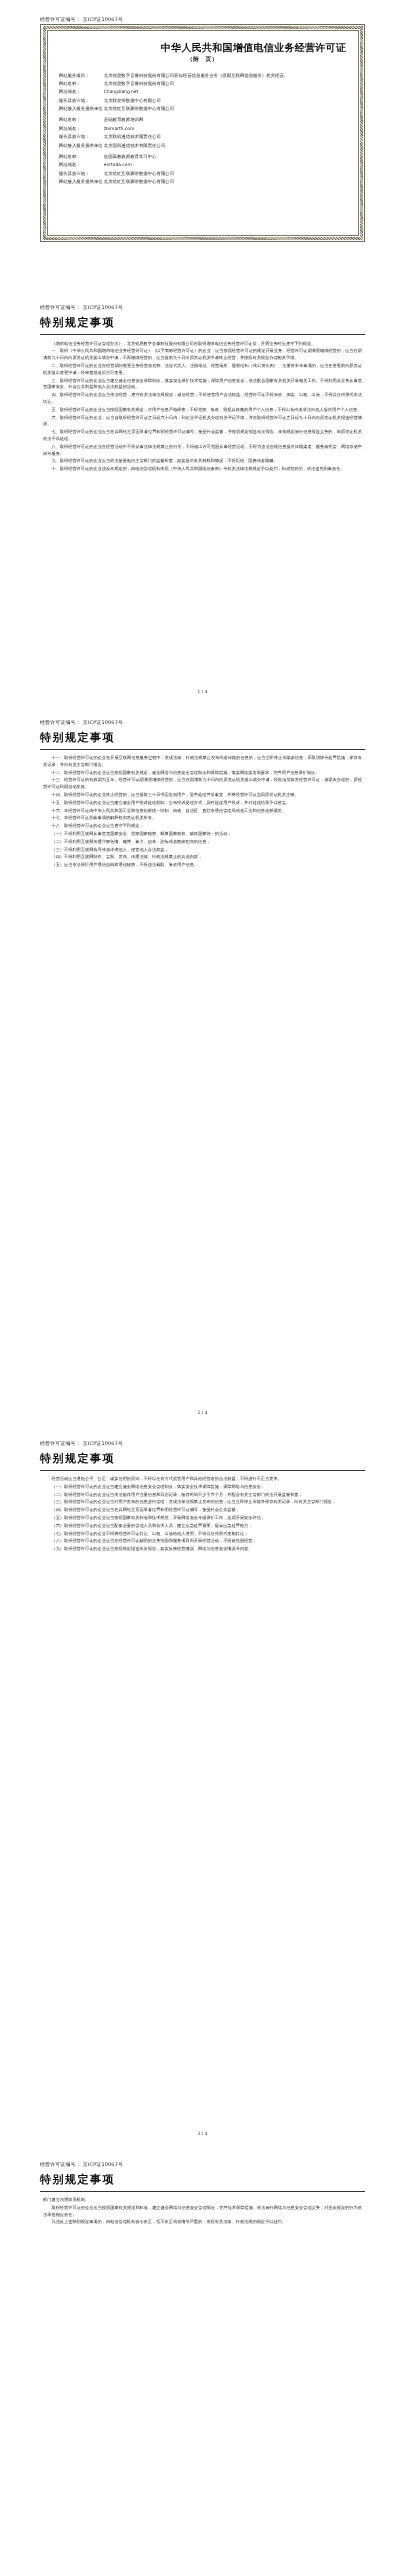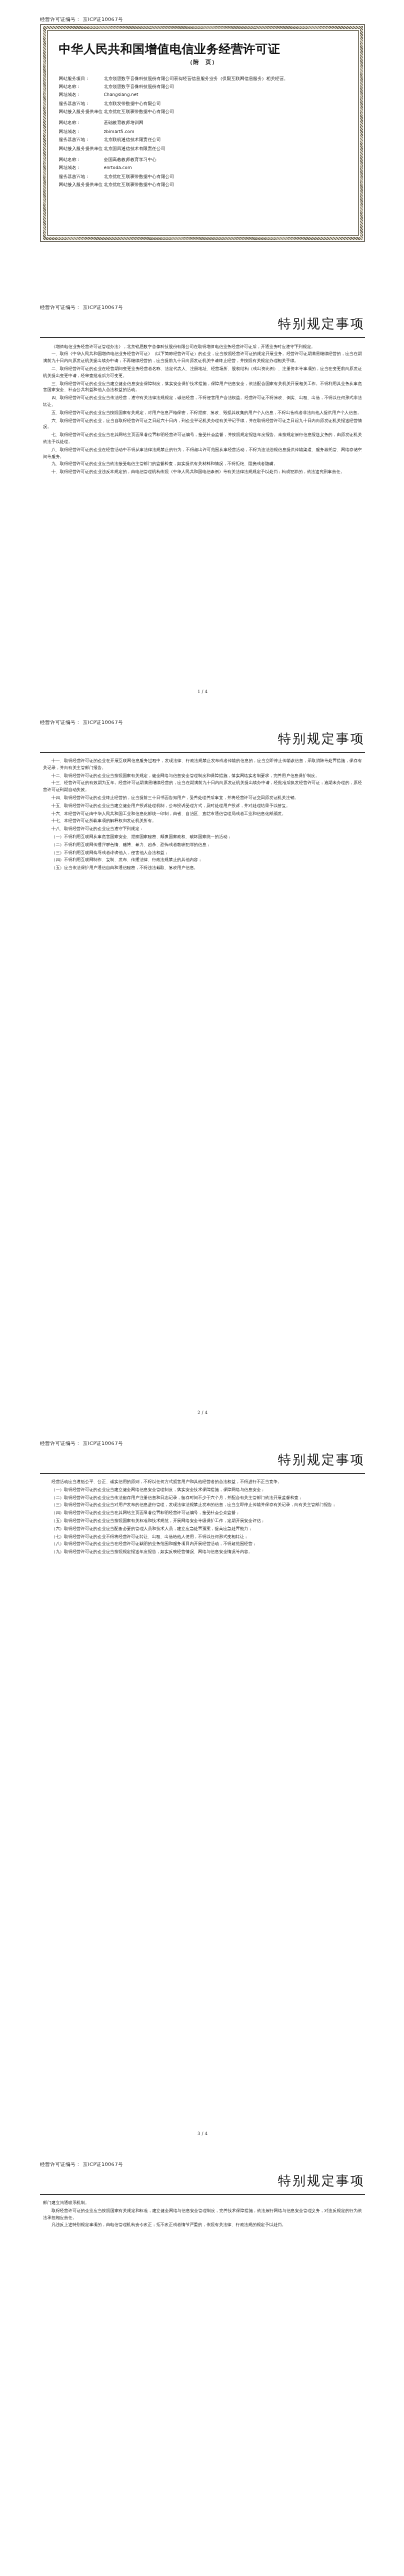--- a/index.html
+++ b/index.html
@@ -53,24 +53,24 @@
         #cfc9b8 4.6px, #cfc9b8 6.2px) 8 round;
     padding: 1px;
   }
   .cert-inner {
     border: 0.5px solid #7d7869;
     padding: 7.2px 11.3px 11.3px 11.3px;
     min-height: 185px;
     background: #ffffff;
   }
   .cert-title {
-    text-align: left;
+    text-align: right;
     font-family: "DejaVu Serif", "Liberation Serif", serif;
     font-weight: bold;
-    font-size: 12px;
+    font-size: 10px;
     letter-spacing: 0.3px;
     color: #111;
     margin: 3.1px 0 1px 0;
   }
   .cert-subtitle {
     text-align: center;
     font-family: "DejaVu Serif", "Liberation Serif", serif;
     font-weight: bold;
     font-size: 5.7px;
     color: #111;
@@ -92,24 +92,24 @@
   .cert-row .v {
     flex: 1 1 auto;
     white-space: nowrap;
     overflow: hidden;
     text-overflow: ellipsis;
   }
   .cert-spacer { height: 3.1px; }
 
   
   .sp-title {
-    text-align: right;
-    font-family: "DejaVu Serif", "Liberation Serif", serif;
-    font-weight: normal;
-    font-size: 13px;
+    text-align: left;
+    font-family: "DejaVu Serif", "Liberation Serif", serif;
+    font-weight: bold;
+    font-size: 11px;
     letter-spacing: 1.5px;
     color: #111;
     margin: 5.2px 0 4.1px 0;
   }
   .sp-rule {
     border: 0;
     border-top: 0.5px solid #333;
     margin: 2.1px 0 5.2px 0;
   }
   .sp-body { padding: 0 3.1px; }

